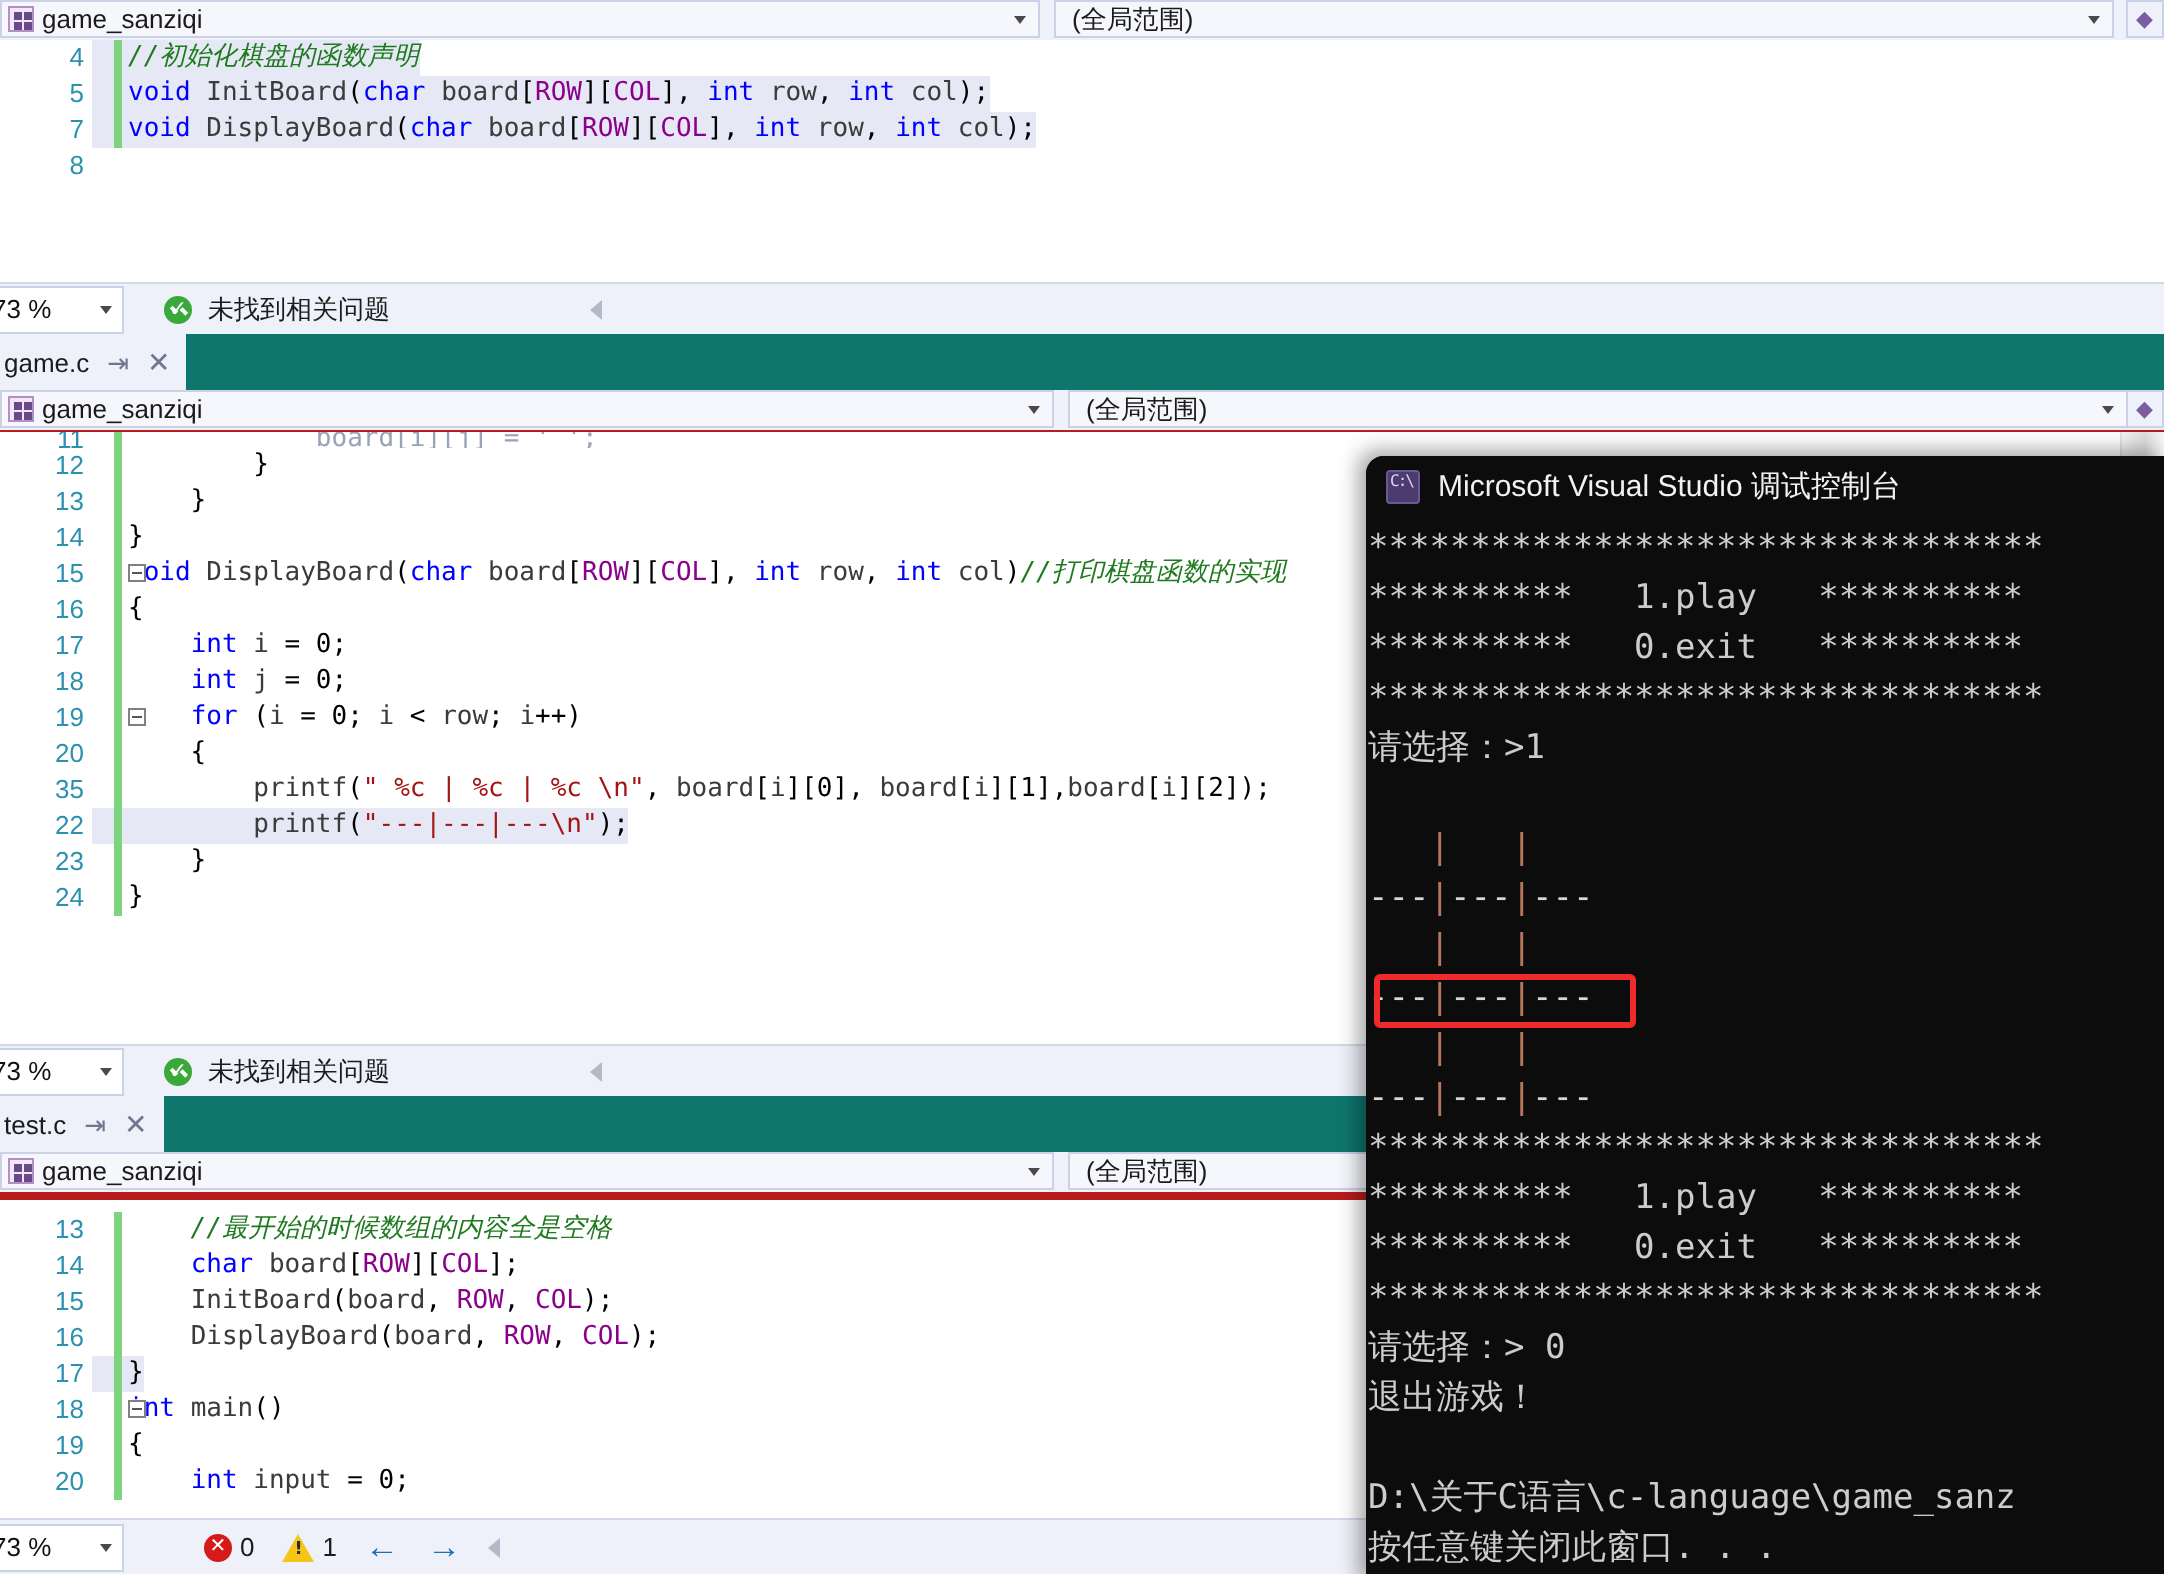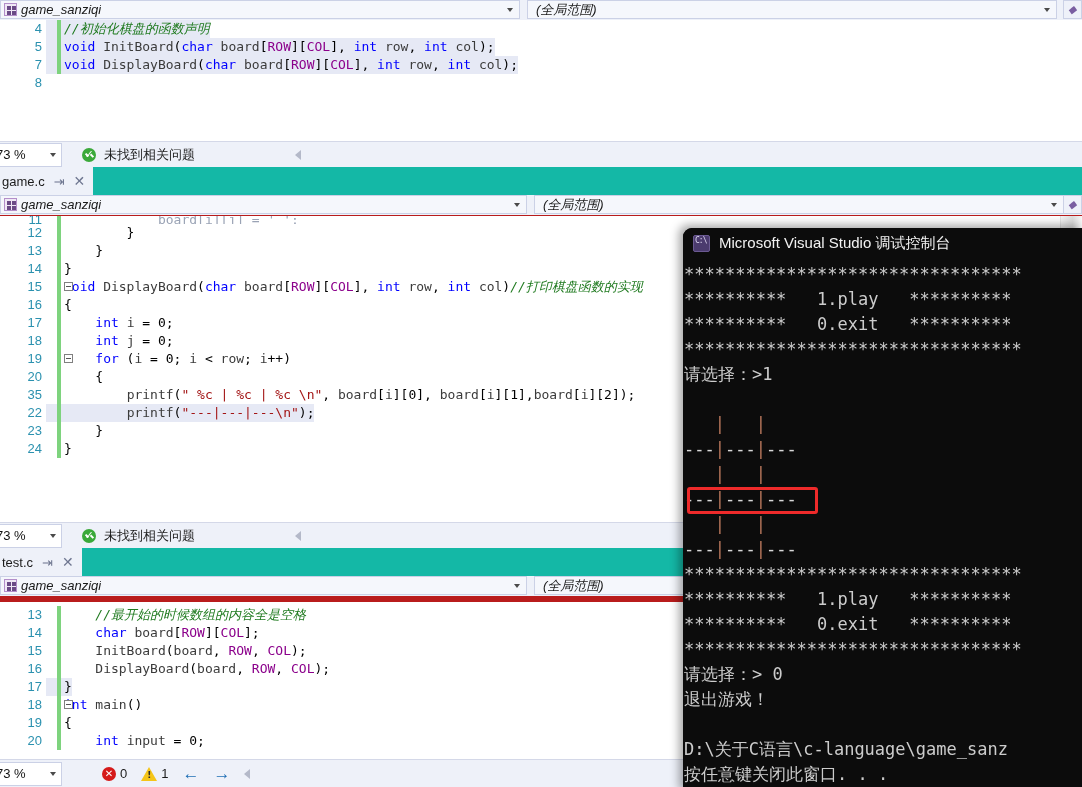--- a/index.html
+++ b/index.html
@@ -7,22 +7,22 @@
     width:1082px;height:787px;overflow:hidden;
     background:#ffffff;
     font-family:"Liberation Sans", sans-serif;
     font-size:12px;
     -webkit-font-smoothing:antialiased;
   }
   .root{position:relative;width:1082px;height:787px;overflow:hidden;}
 
   
   .navbar{
-    height:20px;background:#eef1f9;border-bottom:6px solid #b91c1c;
-    display:flex;align-items:center;position:relative;font-style:italic;
+    height:20px;background:#eef1f9;border-bottom:4px solid #b91c1c;
+    display:flex;align-items:center;position:relative;
   }
   .navbar .combo{
     height:19px;display:flex;align-items:center;
     border:1px solid #cbd1e6;background:#f5f7fc;
     box-sizing:border-box;position:relative;
   }
   .combo .caret{
     position:absolute;right:6px;top:50%;transform:translateY(-50%);
     width:0;height:0;border-left:3px solid transparent;border-right:3px solid transparent;
     border-top:4px solid #4a4a4a;
@@ -125,21 +125,21 @@
     border-bottom:14px solid #f5c518;position:relative;flex:0 0 auto;
   }
   .warnbadge:before{
     content:"!";position:absolute;left:-2px;top:3px;width:4px;text-align:center;color:#2a2a2a;
     font-size:9px;font-weight:bold;font-family:"DejaVu Sans",sans-serif;
   }
   .countnum{font-size:13px;color:#1b1b1b;margin:0 14px 0 4px;}
   .arrowbtn{font-size:17px;color:#1f6fb5;margin-right:14px;line-height:1;}
 
   
-  .tabstrip{position:absolute;left:0;width:1082px;height:28px;background:#14b8a6;}
+  .tabstrip{position:absolute;left:0;width:1082px;height:28px;background:#0f766e;}
   .tab{
     position:absolute;left:-6px;top:0;height:28px;background:#eef1f9;
     display:flex;align-items:center;padding:0 8px 0 8px;box-sizing:border-box;
   }
   .tab .tname{font-size:13px;color:#1b1b1b;font-family:"Liberation Sans",sans-serif;}
   .tab .pin{margin-left:9px;color:#6e7690;font-size:13px;}
   .tab .xclose{margin-left:9px;color:#6e7690;font-size:14px;}
 
   
   .vscroll{

